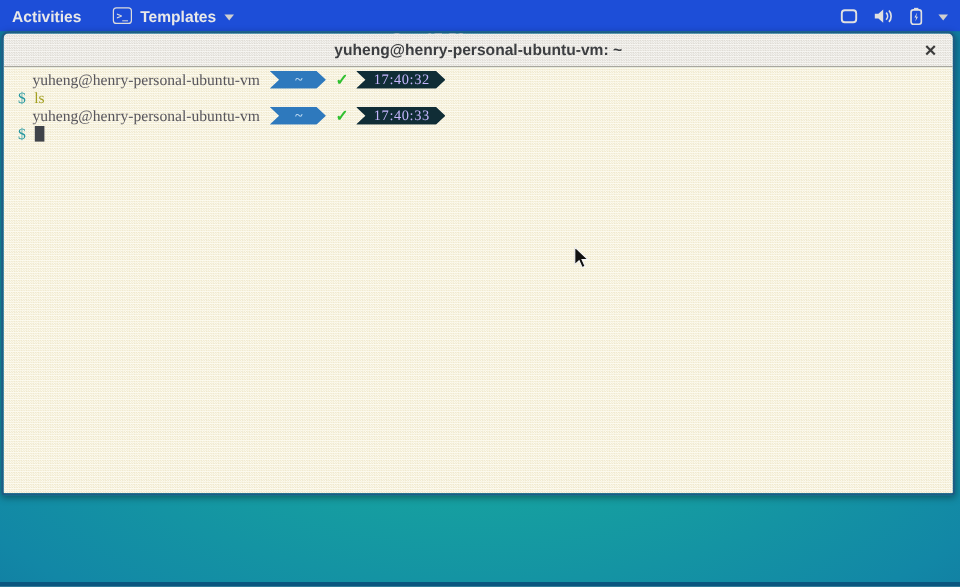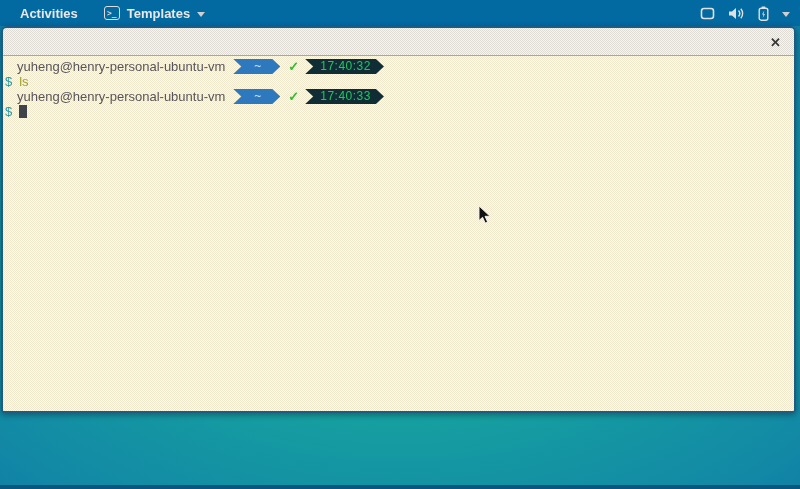--- a/index.html
+++ b/index.html
@@ -13,23 +13,23 @@
       #1fae9c 0%, #16a0a0 30%, #1287a6 62%, #0f6f9c 85%, #0c5f8c 100%);
   }
   .desktop-bottom-edge {
     position:absolute; left:0; right:0; bottom:0; height:4px;
     background:#0b567f;
   }
 
   
   .topbar {
     position:absolute; top:0; left:0; right:0; height:26px;
-    background:#0369a1; color:#e8e8e8;
+    background:#1d4ed8; color:#e8e8e8;
     display:flex; align-items:center;
-    font-size:13px; font-weight:bold;padding-left:10px;
+    font-size:13px; font-weight:bold;
   }
   .activities { margin-left:10px; cursor:pointer; }
   .appmenu { margin-left:26px; display:flex; align-items:center; gap:7px; cursor:pointer; }
   .term-app-icon {
     width:16px; height:14px; border:1px solid #dcdcdc; border-radius:3px;
     display:flex; align-items:center; justify-content:center;
     font:bold 8px "DejaVu Sans Mono", monospace; color:#dcdcdc;
   }
   .caret-down {
     width:0; height:0; margin-top:2px;
@@ -67,35 +67,36 @@
   .close-btn {
     position:absolute; right:13px; top:50%; transform:translateY(-50%);
     font-size:13px; font-weight:bold; color:#3a3a3a; line-height:1;
     cursor:pointer;
   }
   .term-body {
     position:absolute; top:28px; left:0; right:0; bottom:0;
     background-color:#fdfbf1;
     background-image:repeating-conic-gradient(#efe8cc 0% 25%, transparent 0% 50%);
     background-size:2px 2px;
-    font-family:Liberation Sans, sans-serif;
+    font-family:Liberation Serif, serif;
     font-size:13px; line-height:15px;
     padding-top:3px;
     cursor:text;
+    padding-left:10px;
   }
   .tline { display:flex; align-items:center; height:15px; white-space:pre; }
   .prompt-user { color:#57555c; margin-left:14px; }
   .ribbon {
     height:15px; display:flex; align-items:center; justify-content:center;
     font-size:12px; line-height:15px;
     padding:0 13px 0 15px;
     clip-path: polygon(0 0, calc(100% - 8px) 0, 100% 50%, calc(100% - 8px) 100%, 0 100%, 8px 50%);
   }
   .ribbon.blue { background:#2e79bd; color:#cfe6f8; margin-left:8px; min-width:47px; }
-  .ribbon.dark { background:#102d36; color:#22c55e; margin-left:6px; letter-spacing:.5px; }
+  .ribbon.dark { background:#102d36; color:#c4b5fd; margin-left:6px; letter-spacing:.5px; }
   .check { color:#2fc02f; font-weight:bold; margin-left:8px; }
   .dollar { color:#2798a0; margin-left:2px; }
   .cmd { color:#a3a022; margin-left:7px; }
   .listing { color:#2798a0; margin-left:2px; }
   .block-cursor {
     display:inline-block; width:8px; height:13px; background:#3f434a; margin-left:7px;
   }
 
   
   .mouse-pointer { position:absolute; left:478px; top:205px; z-index:20; }
@@ -134,20 +135,21 @@
       <rect x="3.7" y="0.5" width="3.6" height="2" fill="#e0e0e0"></rect>
       <rect x="1.2" y="2.2" width="8.6" height="12" rx="2" fill="none" stroke="#e0e0e0" stroke-width="1.4"></rect>
       <polygon points="6.3,4.5 4,8.5 5.5,8.5 4.7,12 7,8 5.5,8" fill="#e0e0e0"></polygon>
     </svg>
     <span class="caret-down"></span>
   </div>
 </div>
 
 <div class="window">
   <div class="titlebar">
+    <span>yuheng@henry-personal-ubuntu-vm: ~</span>
     <span class="close-btn">✕</span>
   </div>
 
   <div class="term-body">
 
     <div class="tline">
       <span class="prompt-user">yuheng@henry-personal-ubuntu-vm</span>
       <span class="ribbon blue"><span>~</span></span>
       <span class="check">✓</span>
       <span class="ribbon dark"><span>17:40:32</span></span>

